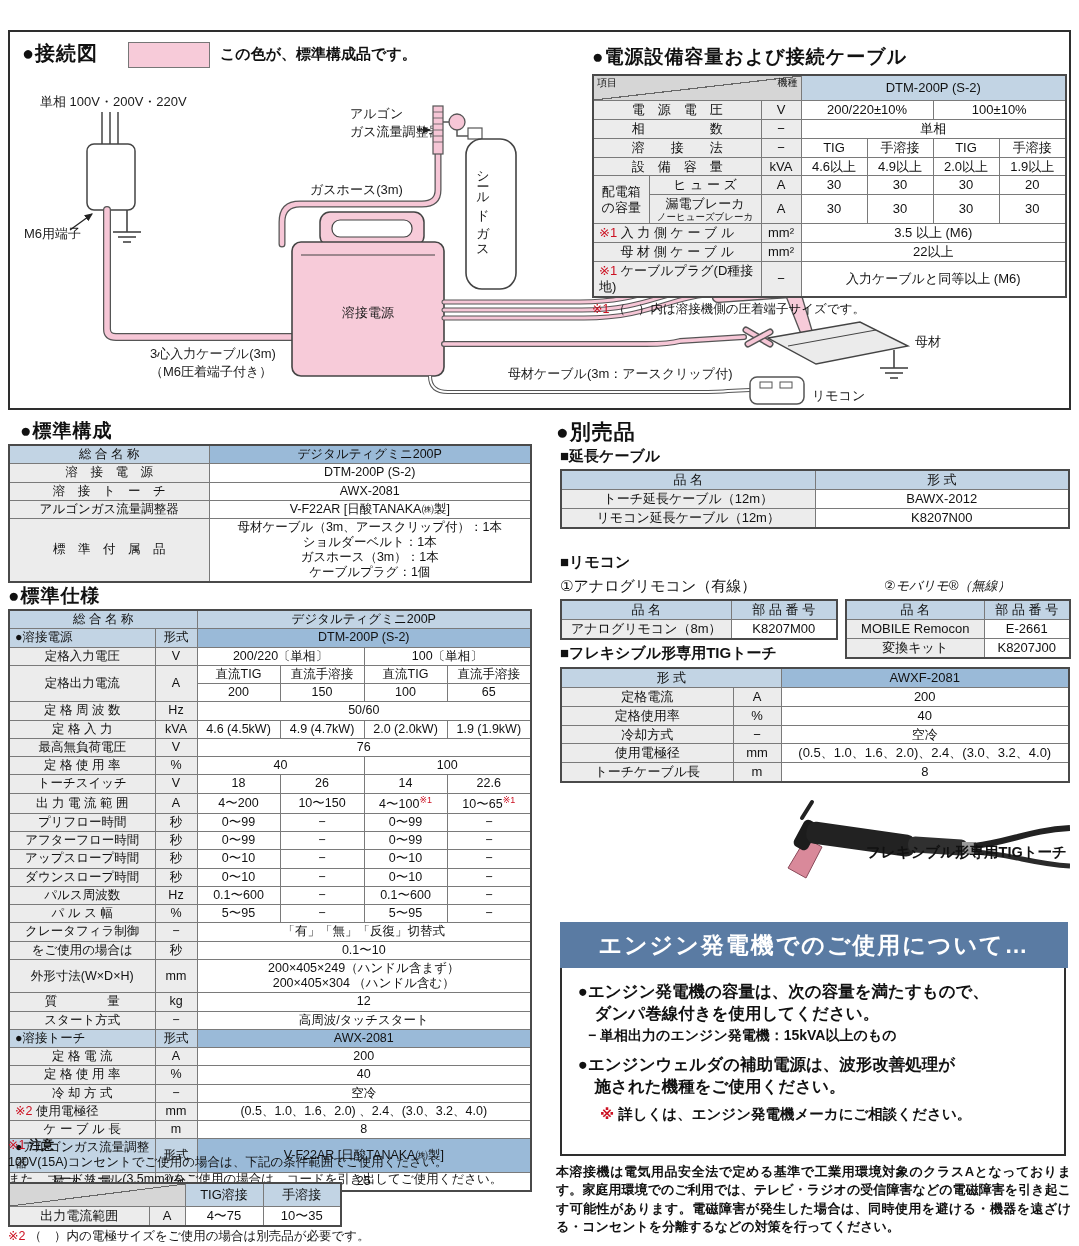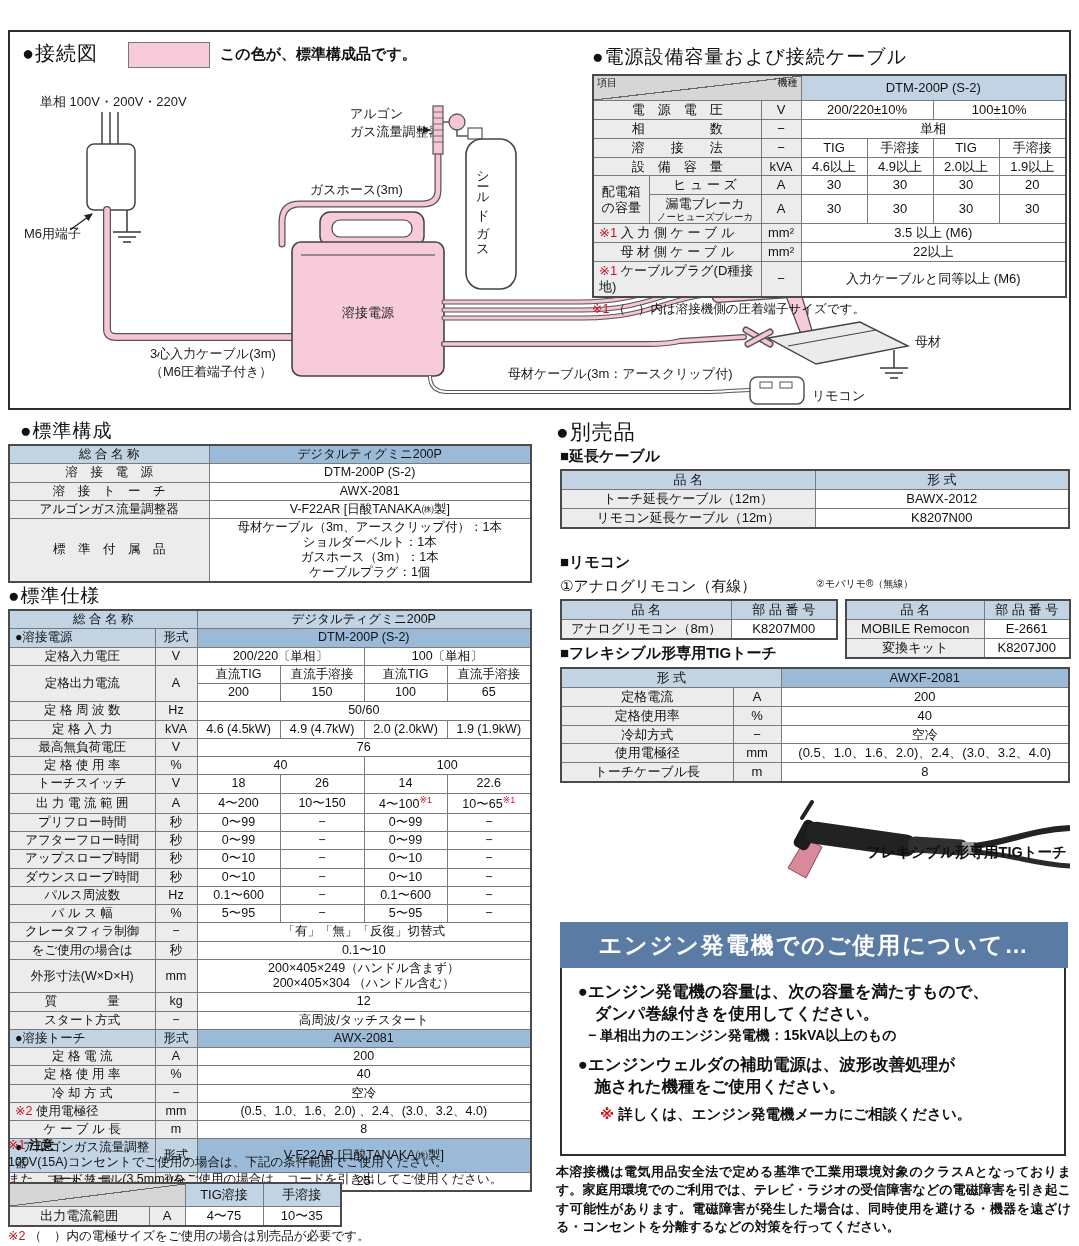--- a/index.html
+++ b/index.html
@@ -1,19 +1,19 @@
 <!DOCTYPE html>
 <html><head>
 <meta charset="utf-8">
 <style>
   html,body{margin:0;padding:0;background:#fff;}
   body{width:1079px;height:1246px;position:relative;overflow:hidden;
        font-family:"Liberation Sans","DejaVu Sans",sans-serif;color:#111;}
   .abs{position:absolute;}
-  .h1{font-size:19px;font-weight:normal;letter-spacing:1px;white-space:nowrap;}
+  .h1{font-size:19px;font-weight:bold;letter-spacing:1px;white-space:nowrap;}
   .sub{font-size:15px;font-weight:bold;white-space:nowrap;}
   .tbl{border-collapse:collapse;table-layout:fixed;border:2px solid #4a4a4a;background:#fff;}
   .tbl td{border:1px solid #7a7a7a;padding:1px 3px;text-align:center;font-size:13px;
           line-height:1.22;overflow:hidden;}
   .hdr{background:#c2d4e4;}
   .mdl{background:#9abad8;}
   .lab{background:#ececec;}
   .la{text-align:left !important;padding-left:5px !important;}
   .rd{color:#cc1122;}
   .pl{white-space:pre-line;}
@@ -565,21 +565,21 @@
       <tr>
     <td class="hdr">品 名</td>
     <td class="hdr">部 品 番 号</td>
   </tr>
   <tr>
     <td class="lab">アナログリモコン（8m）</td>
     <td>K8207M00</td>
   </tr>
 </tbody>
   </table>
-<div class="abs sub" style="left:816px;top:577px;font-weight:normal;font-size:10px;">②モバリモ®（無線）</div>
+<div class="abs sub" style="left:884px;top:577px;font-weight:normal;font-size:13px;font-style:italic;">②モバリモ®（無線）</div>
 <table class="tbl abs" style="left:845px;top:599px;width:224px;">
   <colgroup>
       <col style="width:138px">
       <col style="width:86px">
     </colgroup>
   <tbody>
       <tr>
     <td class="hdr">品 名</td>
     <td class="hdr">部 品 番 号</td>
   </tr>

